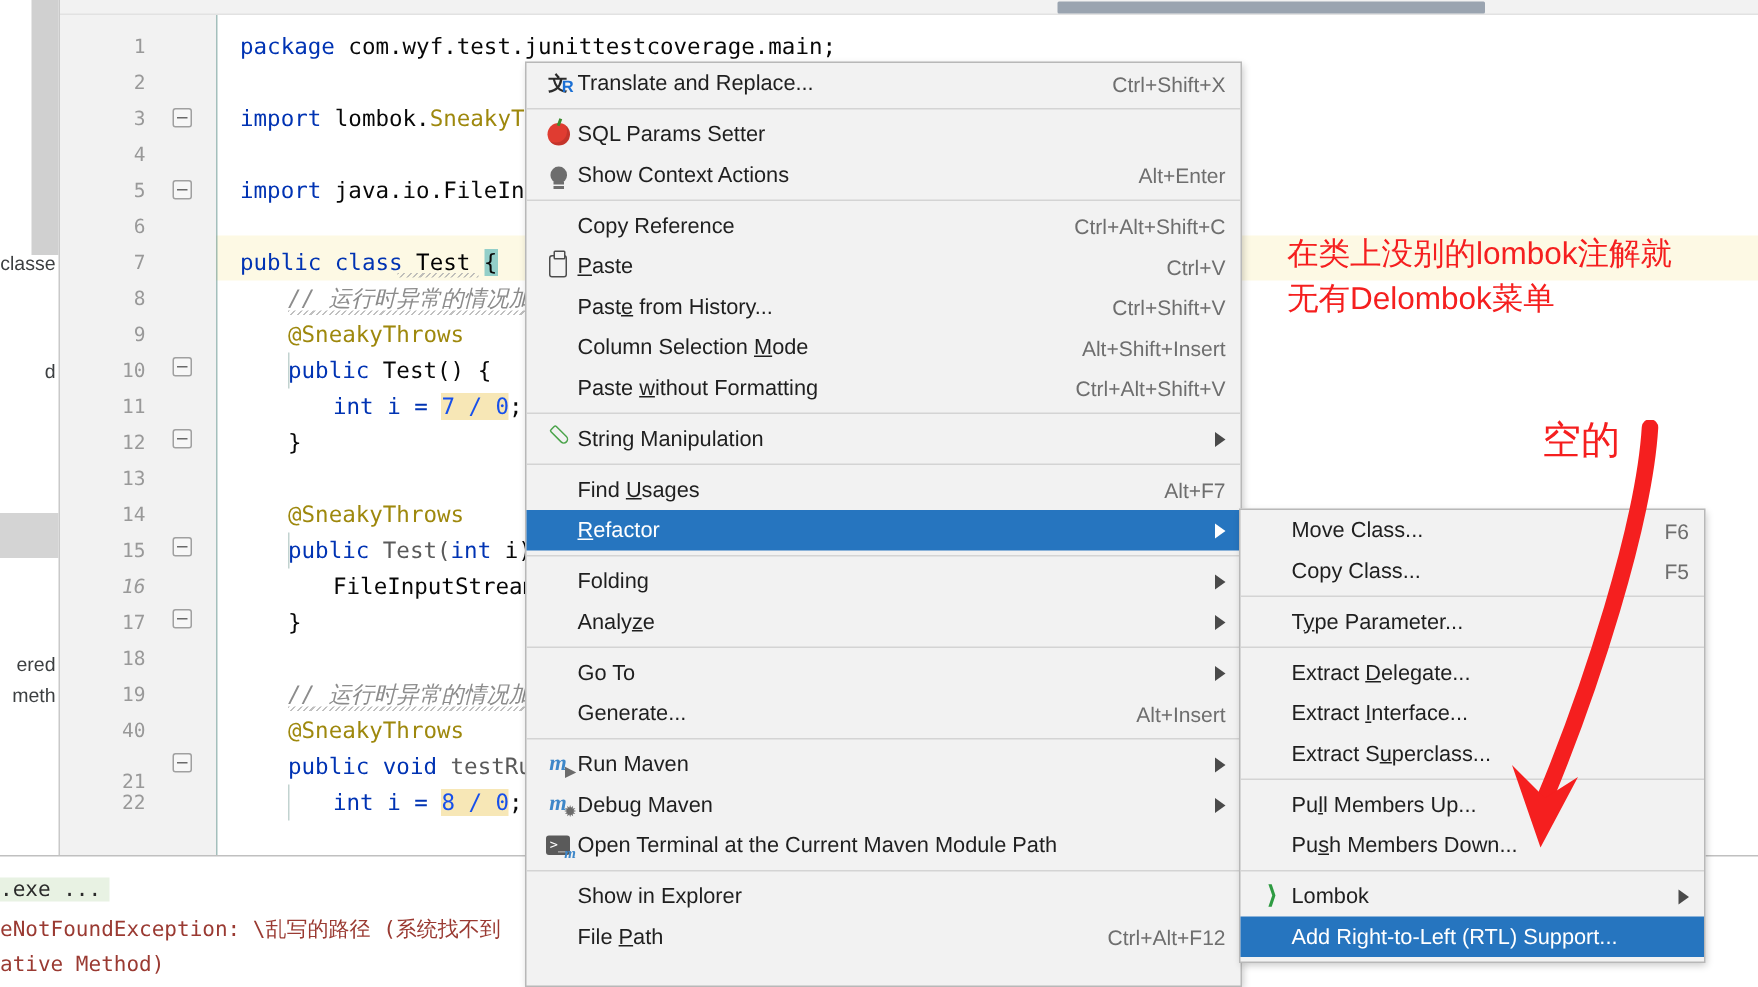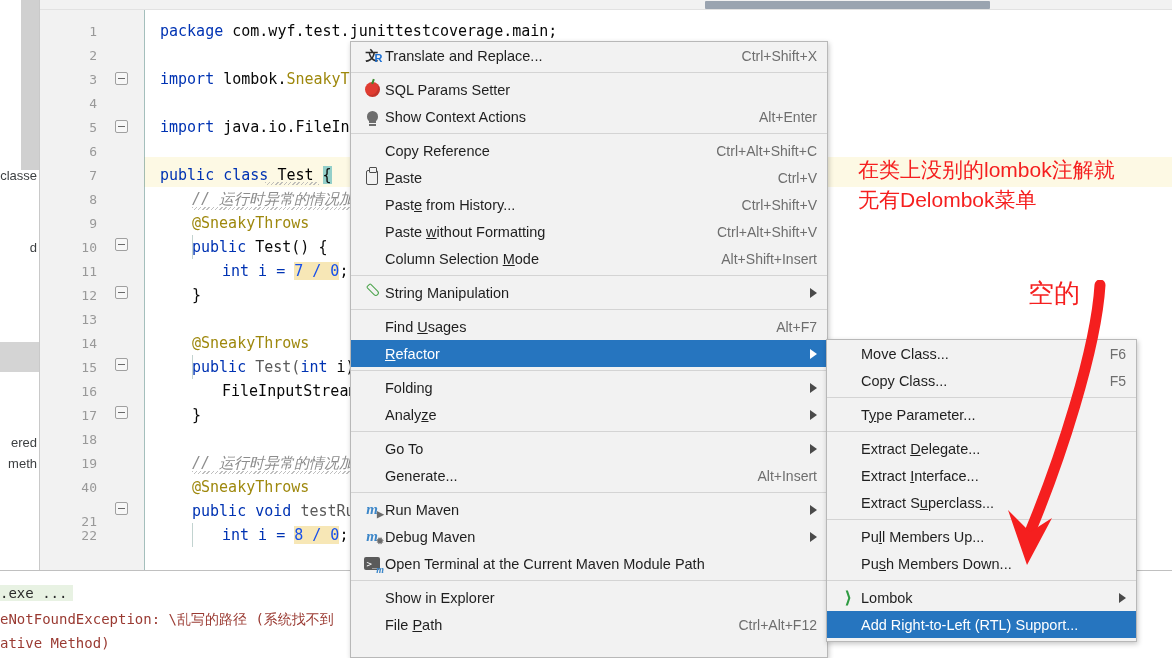--- a/index.html
+++ b/index.html
@@ -181,21 +181,21 @@
         <div class="gutter-line" style="top: 134px;">6</div>
         <div class="gutter-line" style="top: 158px;">7</div>
         <div class="gutter-line" style="top: 182px;">8</div>
         <div class="gutter-line" style="top: 206px;">9</div>
         <div class="gutter-line" style="top: 230px;">10</div>
         <div class="gutter-line" style="top: 254px;">11</div>
         <div class="gutter-line" style="top: 278px;">12</div>
         <div class="gutter-line" style="top: 302px;">13</div>
         <div class="gutter-line" style="top: 326px;">14</div>
         <div class="gutter-line" style="top: 350px;">15</div>
-        <div class="gutter-line" style="top: 374px;">16</div>
+        <div class="gutter-line" style="top: 374px; font-style: italic;">16</div>
         <div class="gutter-line" style="top: 398px;">17</div>
         <div class="gutter-line" style="top: 422px;">18</div>
         <div class="gutter-line" style="top: 446px;">19</div>
         <div class="gutter-line" style="top: 470px;">40</div>
         <div class="gutter-line" style="top: 504px;">21</div>
         <div class="gutter-line" style="top: 518px;">22</div>
       </div>
     <div class="fold-col">
       <div class="fold-mark" style="top:62px;"></div>
       <div class="fold-mark" style="top:110px;"></div>
@@ -298,27 +298,27 @@
         <span class="lbl"><span class="u">P</span>aste</span>
         <span class="acc">Ctrl+V</span>
       </div>
       <div class="mi">
         <span class="ic"></span>
         <span class="lbl">Past<span class="u">e</span> from History...</span>
         <span class="acc">Ctrl+Shift+V</span>
       </div>
       <div class="mi">
         <span class="ic"></span>
+        <span class="lbl">Column Selection <span class="u">M</span>ode</span>
+        <span class="acc">Alt+Shift+Insert</span>
+      </div>
+      <div class="mi">
+        <span class="ic"></span>
         <span class="lbl">Paste <span class="u">w</span>ithout Formatting</span>
         <span class="acc">Ctrl+Alt+Shift+V</span>
-      </div>
-      <div class="mi">
-        <span class="ic"></span>
-        <span class="lbl">Column Selection <span class="u">M</span>ode</span>
-        <span class="acc">Alt+Shift+Insert</span>
       </div>
       <div class="sep"></div>
       <div class="mi">
         <span class="ic">
           <span class="ic-pen"></span>
         </span>
         <span class="lbl">String Manipulation</span>
         <span class="arrow"></span>
       </div>
       <div class="sep"></div>

